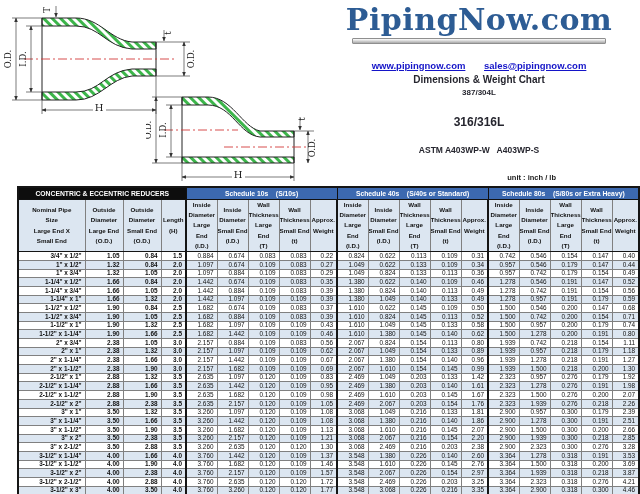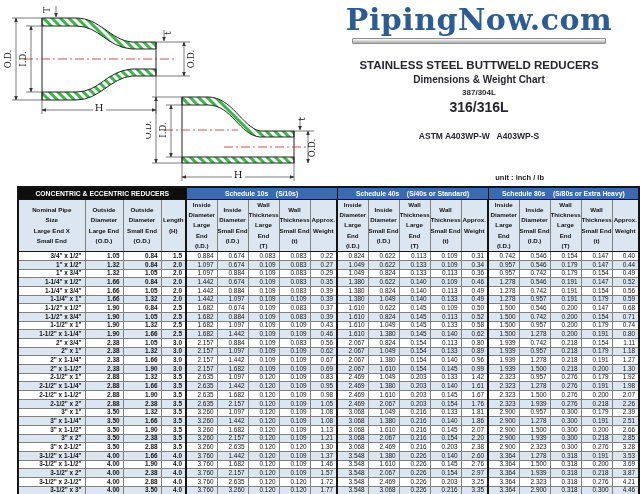--- a/index.html
+++ b/index.html
@@ -17,23 +17,23 @@
   .logo-bar{
     width:252px;height:4px;margin:2px auto 0 auto;
     background:linear-gradient(#ffffff,#a9a9a9);
     border:1px solid #8f8f8f;border-radius:1px;
   }
   .links{margin-top:16px;font-size:9.5px;font-weight:bold;color:#1414c8;}
   .links span{text-decoration:underline;margin:0 8px;cursor:pointer;}
   .t1{margin-top:15px;font-size:11.5px;font-weight:bold;color:#26262f;}
   .t2{margin-top:3px;font-size:10px;font-weight:bold;color:#26262f;}
   .t3{margin-top:3px;font-size:8px;font-weight:bold;color:#26262f;}
-  .t4{margin-top:2px;font-size:14px;font-weight:bold;color:#26262f;}
+  .t4{margin-top:18px;font-size:12px;font-weight:bold;color:#26262f;}
   .t5{margin-top:16px;font-size:8.5px;font-weight:bold;color:#26262f;white-space:pre;}
-  .unit-note{position:absolute;right:96px;top:173px;font-size:7.5px;font-weight:bold;color:#1a1a1a;}
+  .unit-note{position:absolute;right:84px;top:173px;font-size:7.5px;font-weight:bold;color:#1a1a1a;}
 
   
   .drawA{position:absolute;left:4px;top:2px;}
   .drawB{position:absolute;left:146px;top:85px;}
   .dimtext{font-family:"DejaVu Serif",serif;font-size:8.5px;fill:#222;}
   .dimtextH{font-family:"DejaVu Serif",serif;font-size:10px;fill:#222;}
 
   
   table.dim{
     position:absolute;left:17px;top:186px;width:621px;
@@ -151,21 +151,24 @@
   <text class="dimtext" text-anchor="middle" transform="translate(19.5,45) rotate(-90)">I.D.</text>
   <text class="dimtext" text-anchor="middle" transform="translate(159,34) rotate(-90)">t</text>
   <text class="dimtext" text-anchor="middle" transform="translate(168.5,63) rotate(-90)">O.D.</text>
   <rect x="86" y="84" width="13" height="10" fill="#fff"></rect>
   <text class="dimtextH" text-anchor="middle" x="92" y="93">H</text>
 </svg>
 
 <div class="hdr">
   <div class="logo">PipingNow.com</div>
   <div class="logo-bar"></div>
-  <div class="t1">STAINLESS STEEL BUTTWELD REDUCERS</div>
+  <div class="links">
+    <span>www.pipingnow.com</span>
+    <span>sales@pipingnow.com</span>
+  </div>
   <div class="t2">Dimensions &amp; Weight Chart</div>
   <div class="t3">387/304L</div>
   <div class="t4">316/316L</div>
   <div class="t5">ASTM A403WP-W   A403WP-S</div>
 </div>
 
 <div class="unit-note">unit : inch / lb</div>
 
 <table class="dim">
   <colgroup>

